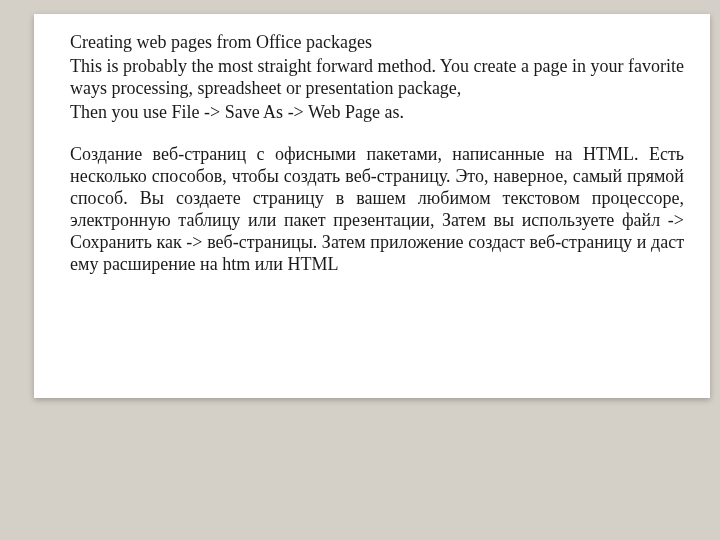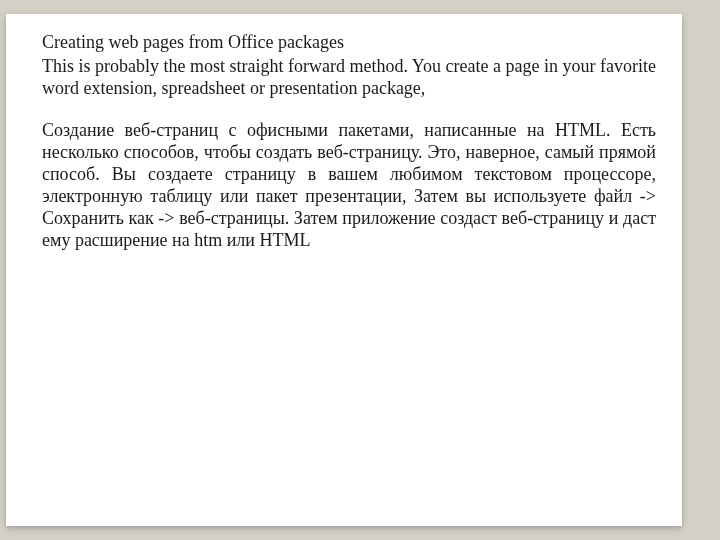--- a/index.html
+++ b/index.html
@@ -8,24 +8,24 @@
     width: 720px;
     height: 540px;
     overflow: hidden;
   }
   body {
     background: #d4cfc7;
     font-family: "Times New Roman", Times, serif;
   }
   .slide {
     position: absolute;
-    left: 6px;
+    left: 34px;
     top: 14px;
     width: 676px;
-    height: 512px;
+    height: 384px;
     background: #ffffff;
     box-shadow: 0 2px 6px rgba(0,0,0,0.25);
     box-sizing: border-box;
     padding: 18px 26px 18px 36px;
   }
   .para {
     font-size: 18px;
     line-height: 1.22;
     color: #1a1a1a;
     margin: 0 0 2px 0;
@@ -39,21 +39,22 @@
   }
 </style>
 </head>
 <body>
 
 <div class="slide">
 
   <p class="para">Creating web pages from Office packages</p>
 
 
-  <p class="para justify">This is probably the most straight forward method. You create a page in your favorite word extension, spreadsheet or presentation package,</p>
+  <p class="para justify">This is probably the most straight forward method. You create a page in your favorite ways processing, spreadsheet or presentation package,</p>
 
+  <p class="para">Then you use File -&gt; Save As -&gt; Web Page as.</p>
 
 
   <div class="gap"></div>
 
   <p class="para justify">Создание веб-страниц с офисными пакетами, написанные на HTML. Есть несколько способов, чтобы создать веб-страницу. Это, наверное, самый прямой способ. Вы создаете страницу в вашем любимом текстовом процессоре, электронную таблицу или пакет презентации, Затем вы используете файл -&gt; Сохранить как -&gt; веб-страницы. Затем приложение создаст веб-страницу и даст ему расширение на htm или HTML</p>
 
 </div>
 
 </body></html>

